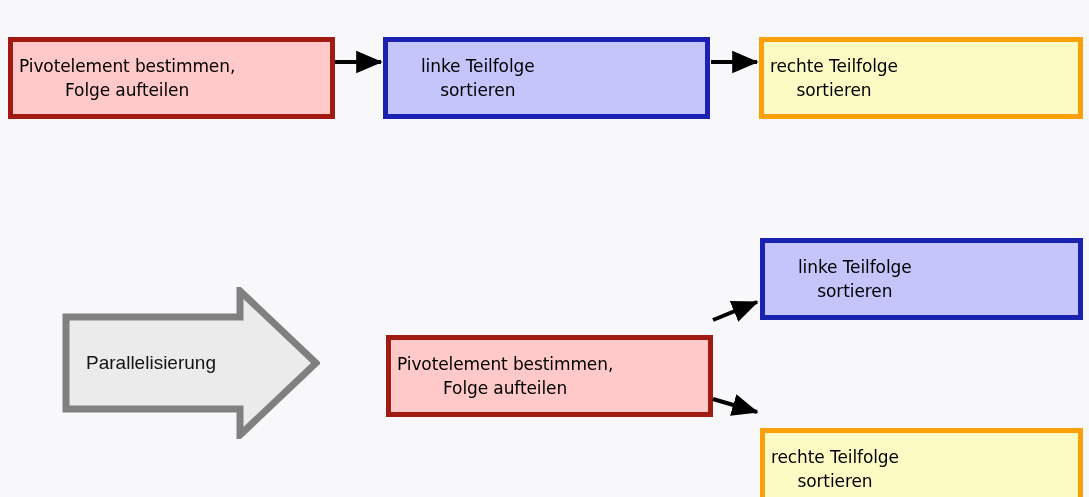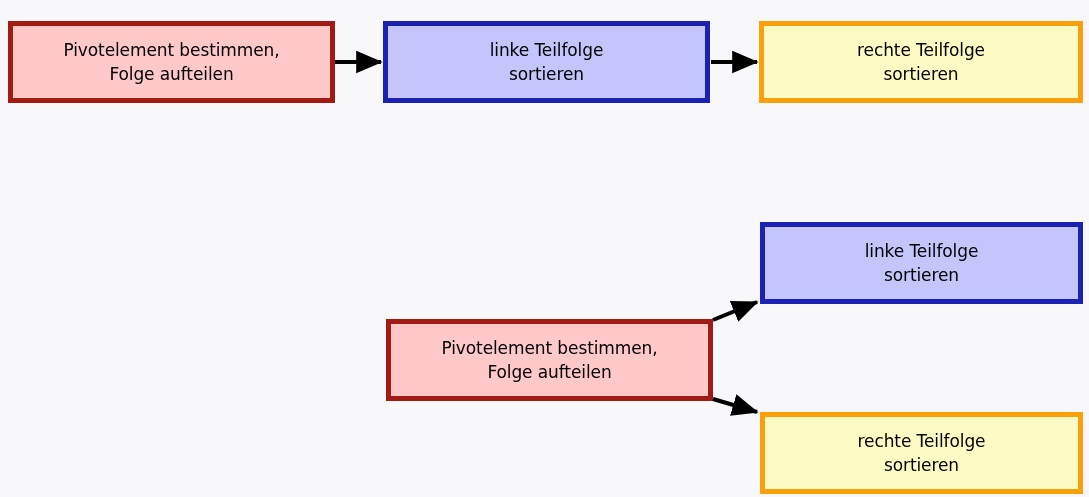--- a/index.html
+++ b/index.html
@@ -18,35 +18,35 @@
     position: absolute;
     left: 0; top: 0;
     width: 1089px;
     height: 497px;
   }
   .node {
     position: absolute;
     box-sizing: border-box;
     display: flex;
     align-items: center;
-    justify-content: center;
     text-align: center;
     font-family: "DejaVu Sans", sans-serif;
     font-size: 17px;
     line-height: 1.42;
     color: #000000;
     letter-spacing: -0.1px;
+    margin-top: 16px;
   }
   .node .node-label {
     display: block;
     white-space: pre-line;
     padding: 0 6px;
   }
   .node.pink  { background: #ffc9c9; border: 5px solid #a11b12; }
-  .node.blue  { background: #c3c5fb; border: 5px solid #1b21b0; }
+  .node.blue  { background: #c3c5fb; border: 5px solid #1b21b0; padding-left: 27px; }
   .node.yellow{ background: #fdfbc4; border: 5px solid #84cc16; }
 
   .arrow-shape {
     position: absolute;
     display: flex;
     align-items: center;
   }
   .arrow-shape svg { display: block; }
   .arrow-shape .arrow-text {
     position: absolute;
@@ -73,20 +73,26 @@
   <div class="node blue" id="n-seq-left" style="left: 383px; top: 21px; width: 327px; height: 82px; background: rgb(195, 197, 251); border-color: rgb(27, 33, 176);">
     <span class="node-label">linke Teilfolge
 sortieren</span>
   </div>
 
   <div class="node yellow" id="n-seq-right" style="left: 759px; top: 21px; width: 324px; height: 82px; background: rgb(253, 251, 196); border-color: rgb(251, 160, 9);">
     <span class="node-label">rechte Teilfolge
 sortieren</span>
   </div>
 
+  <div class="arrow-shape" id="transition-arrow" style="left: 62px; top: 287px; width: 258px; height: 152px;">
+    <svg id="transition-arrow-svg" width="258" height="152" viewBox="0 0 258 152">
+      <polygon id="transition-arrow-poly" points="4,30 178,30 178,4 254,76 178,148 178,122 4,122" fill="#ebebeb" stroke="#808080" stroke-width="7" stroke-linejoin="miter"></polygon>
+    </svg>
+    <span class="arrow-text" style="padding-right: 80px;">Parallelisierung</span>
+  </div>
 
   <div class="node pink" id="n-par-pivot" style="left: 386px; top: 319px; width: 327px; height: 82px; background: rgb(255, 201, 201); border-color: rgb(161, 27, 18);">
     <span class="node-label">Pivotelement bestimmen,
 Folge aufteilen</span>
   </div>
 
   <div class="node blue" id="n-par-left" style="left: 760px; top: 222px; width: 323px; height: 82px; background: rgb(195, 197, 251); border-color: rgb(27, 33, 176);">
     <span class="node-label">linke Teilfolge
 sortieren</span>
   </div>

